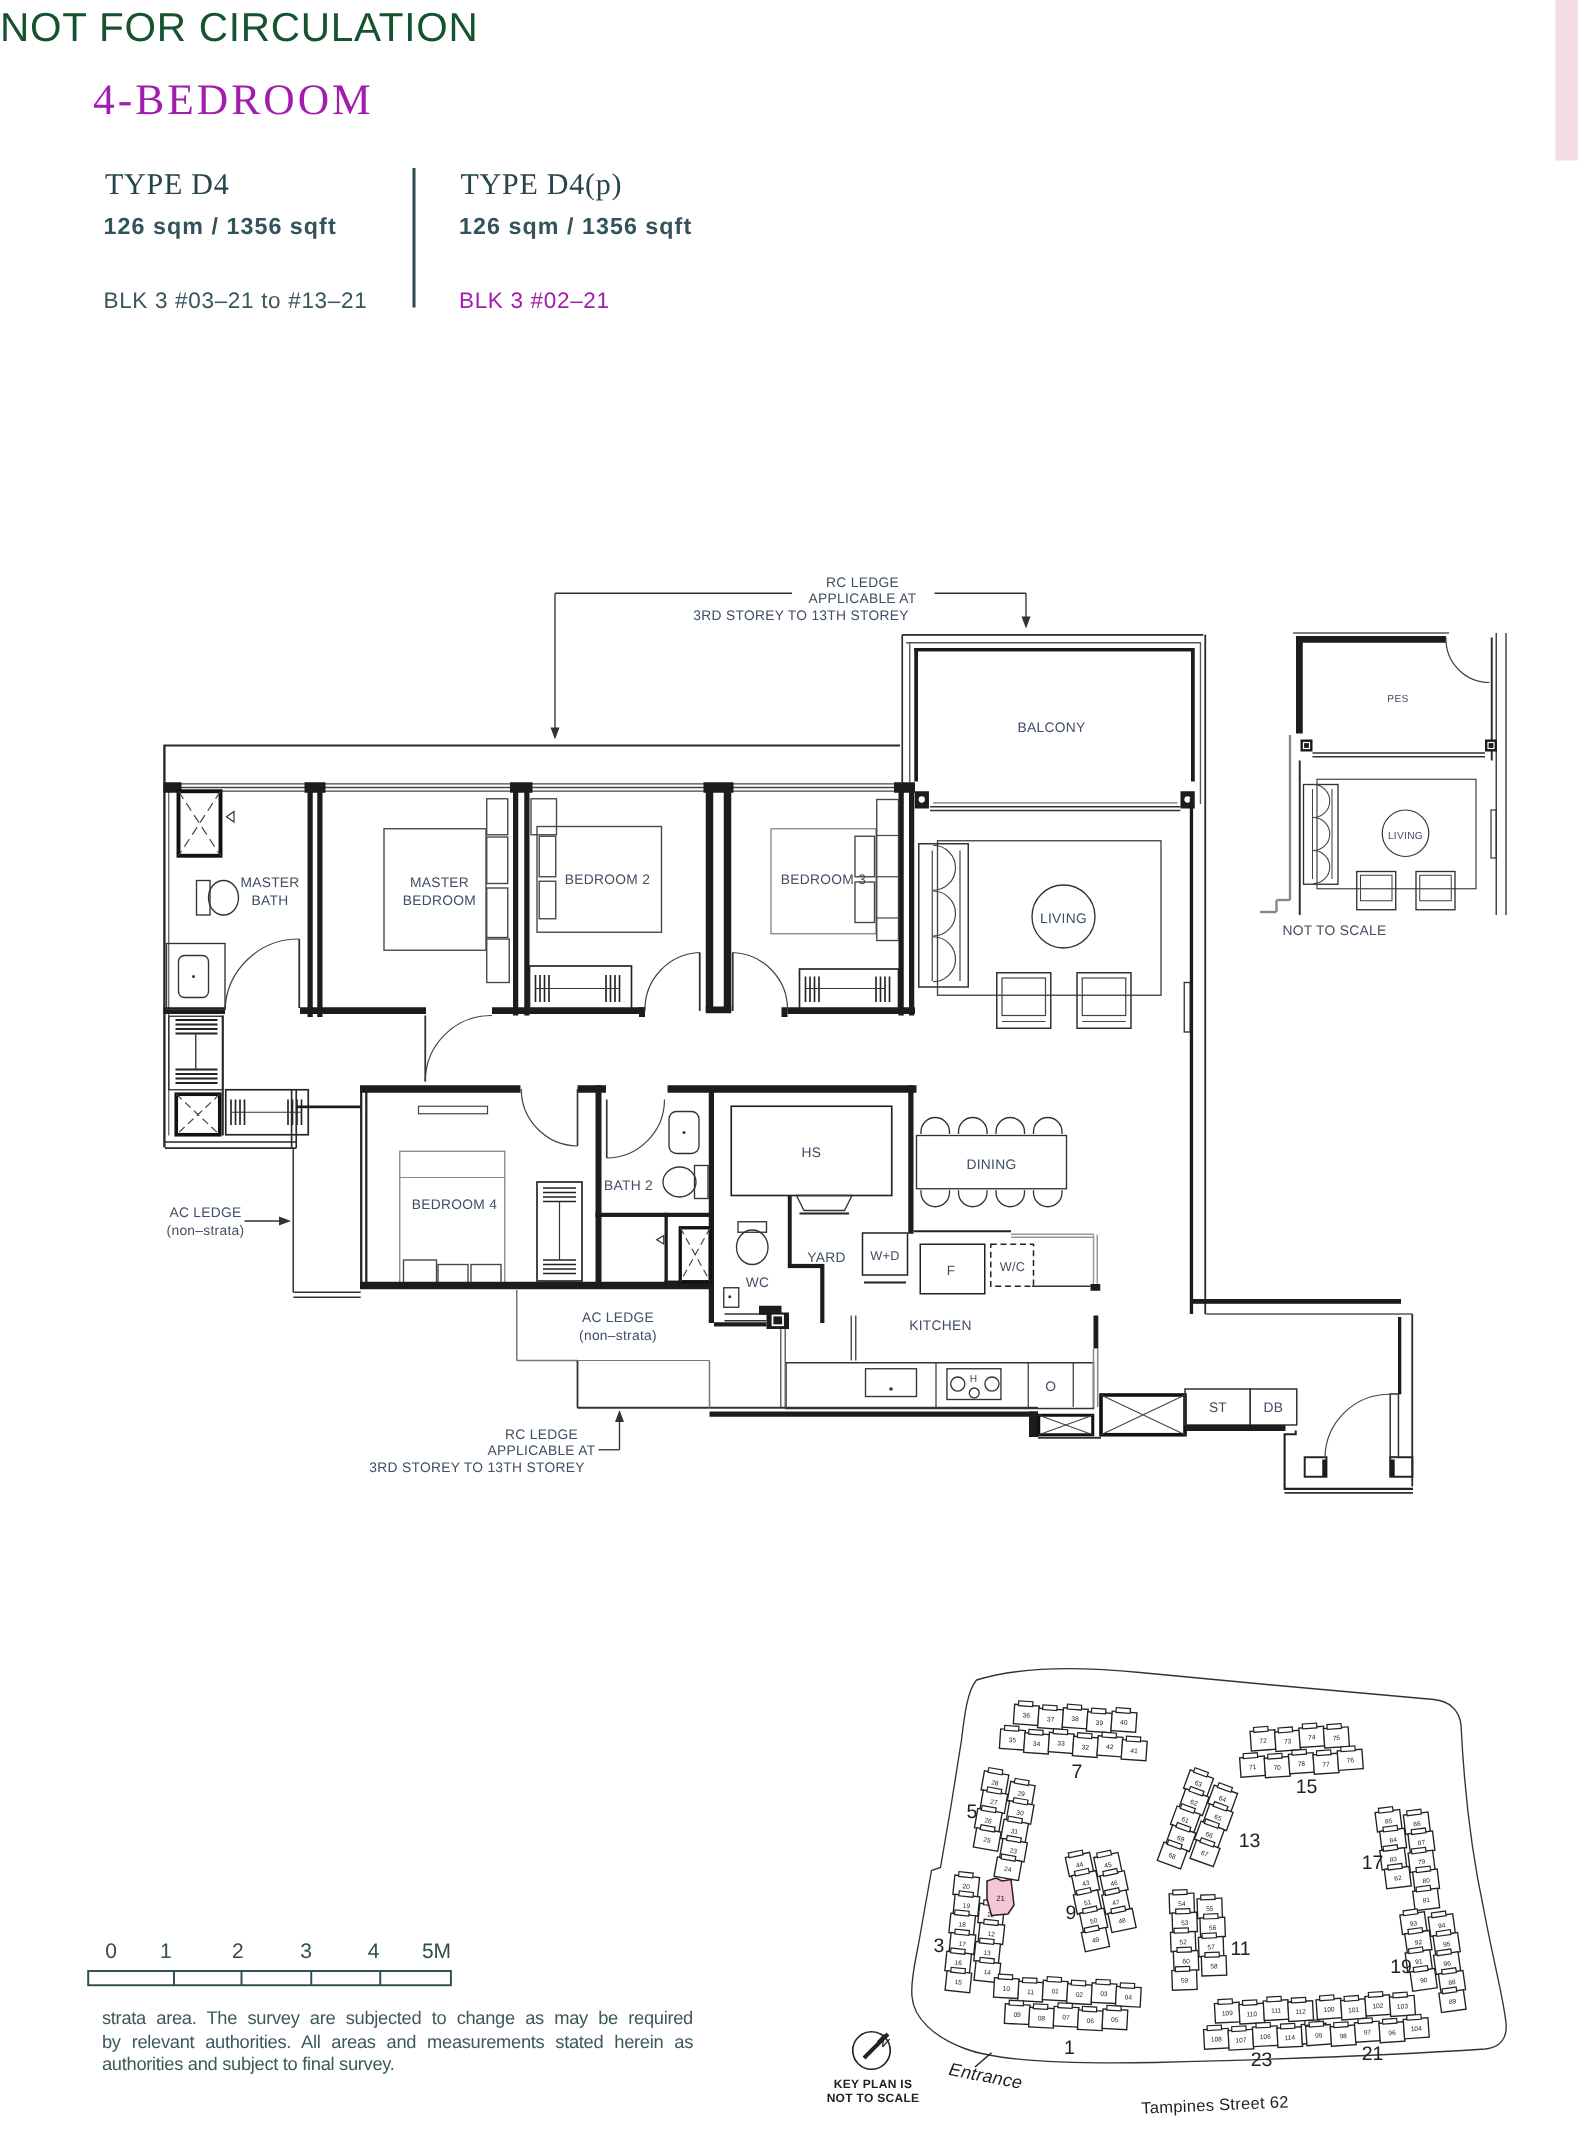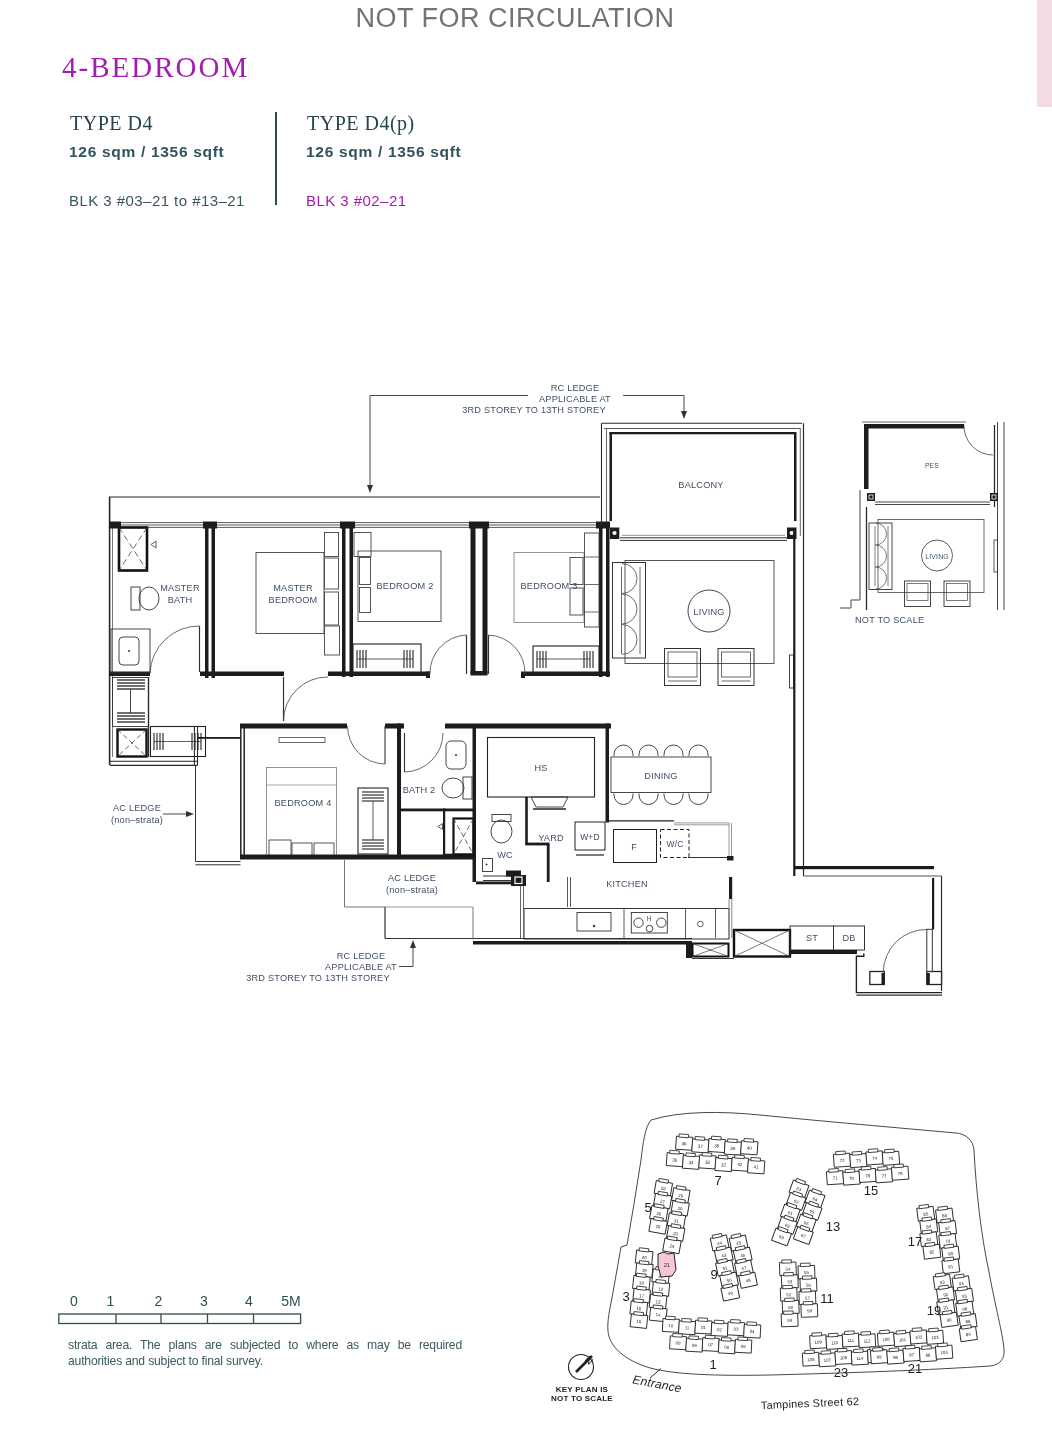--- a/index.html
+++ b/index.html
@@ -1,21 +1,21 @@
 <!DOCTYPE html>
 <html><head><meta charset="utf-8">
 <style>
 html,body{margin:0;padding:0;background:#ffffff;width:1052px;height:1430px;overflow:hidden}
 body{font-family:"Liberation Sans", sans-serif;position:relative}
 .serif{font-family:"Liberation Serif", serif}
 svg text{font-family:"Liberation Sans", sans-serif}
 </style></head>
 <body>
 
-<div style="position:absolute;left:0;top:3px;width:1030px;text-align:center;font-size:27px;color:#737373;letter-spacing:0.5px">NOT FOR CIRCULATION</div>
+<div style="position:absolute;left:0;top:3px;width:1030px;text-align:left;font-size:27px;color:#14532d;letter-spacing:0.5px">NOT FOR CIRCULATION</div>
 
 <div style="position:absolute;left:1037px;top:0;width:15px;height:107px;background:#f3dce2"></div>
 
 <div class="serif" style="position:absolute;left:62px;top:51px;font-size:29px;color:#a21caf;letter-spacing:2px;font-weight:500">4-BEDROOM</div>
 
 <div class="serif" style="position:absolute;left:70px;top:112px;font-size:20px;color:#27454c;letter-spacing:0.5px;font-weight:400">TYPE D4</div>
 
 <div style="position:absolute;left:69px;top:143px;font-size:15.5px;font-weight:bold;color:#32525c;letter-spacing:0.7px">126 sqm / 1356 sqft</div>
 
 <div style="position:absolute;left:69px;top:192px;font-size:15px;color:#39565c;letter-spacing:0.45px">BLK 3 #03–21 to #13–21</div>
@@ -1171,14 +1171,15 @@
 
 <rect x="58.8" y="1314" width="241.8" height="9.5" stroke="#2e4e50" stroke-width="1.3" fill="none"></rect>
 <line x1="116" y1="1314" x2="116" y2="1323.5" stroke="#2e4e50" stroke-width="1.3"></line>
 <line x1="161" y1="1314" x2="161" y2="1323.5" stroke="#2e4e50" stroke-width="1.3"></line>
 <line x1="207.5" y1="1314" x2="207.5" y2="1323.5" stroke="#2e4e50" stroke-width="1.3"></line>
 <line x1="253.5" y1="1314" x2="253.5" y2="1323.5" stroke="#2e4e50" stroke-width="1.3"></line>
 </g>
 </svg>
 
 <div style="position:absolute;left:68px;top:1338px;width:394px;font-size:12.2px;line-height:15.7px;color:#3c5a5e;letter-spacing:-0.2px">
-<div style="text-align:justify;text-align-last:justify">strata area. The plans are subjected to where as may be required</div>
+<div style="text-align:justify;text-align-last:justify">strata area. The survey are subjected to change as may be required</div>
+<div style="text-align:justify;text-align-last:justify">by relevant authorities. All areas and measurements stated herein as</div>
 <div>authorities and subject to final survey.</div>
 </div>
 </body></html>

